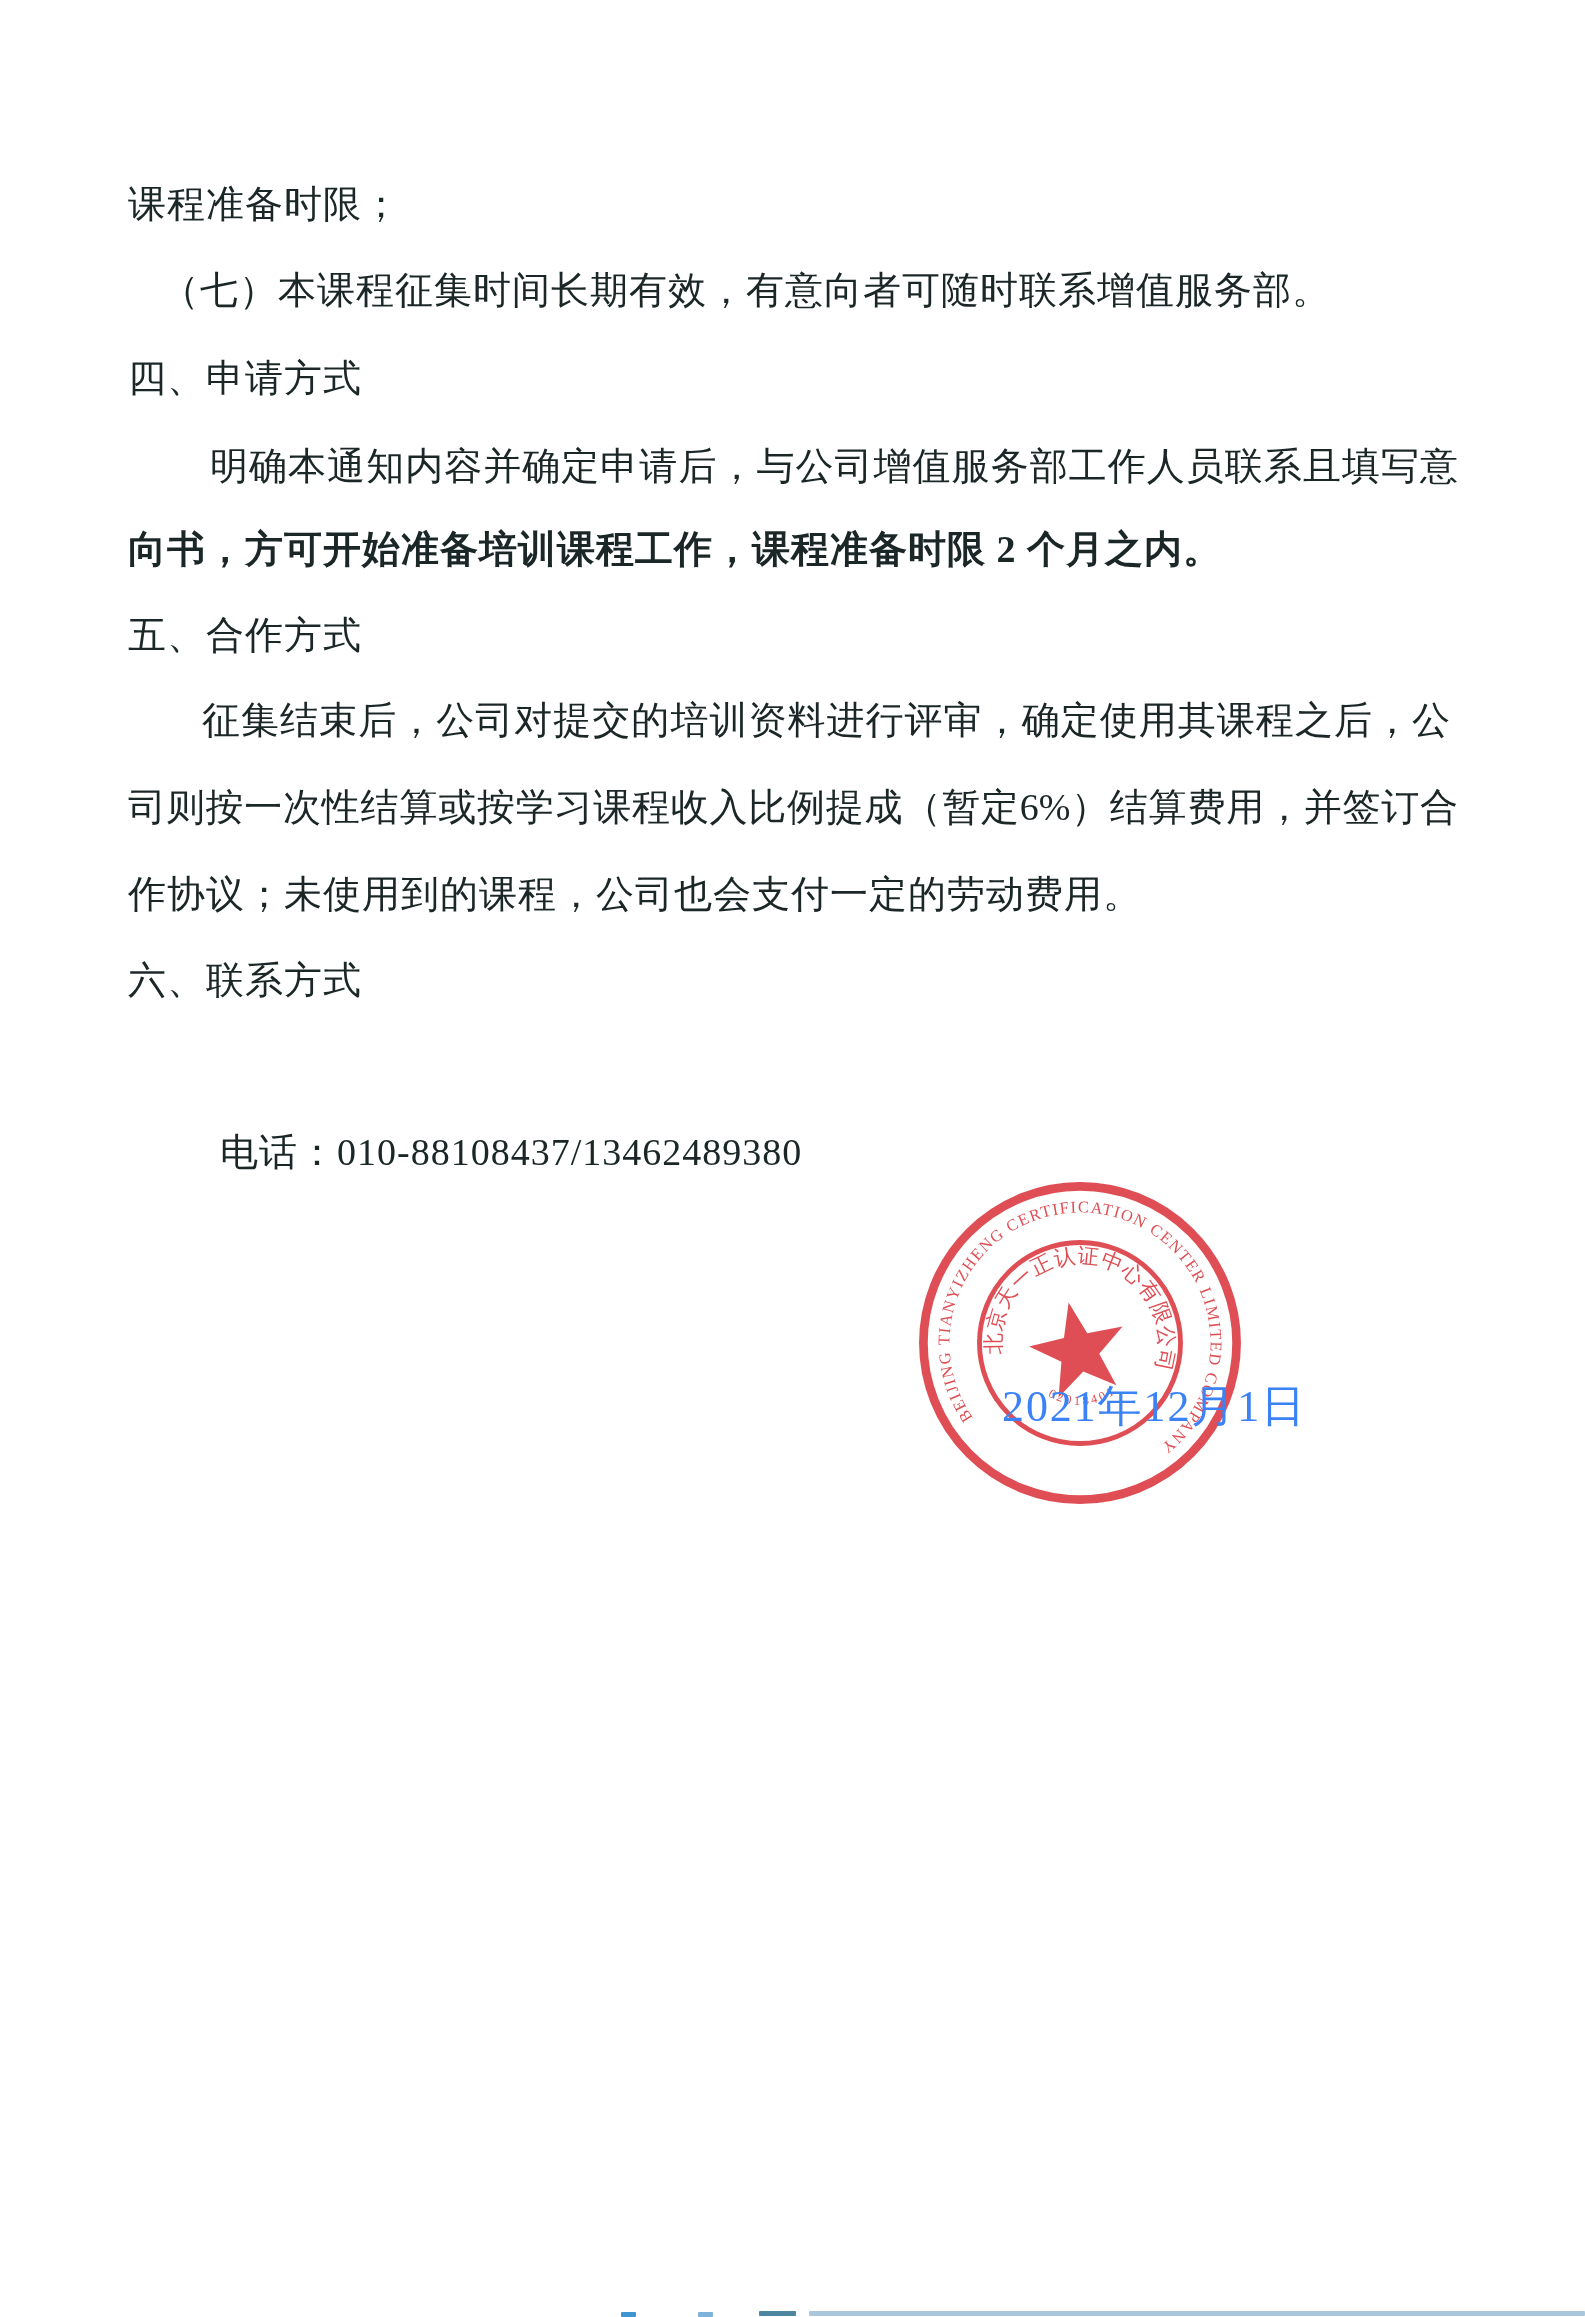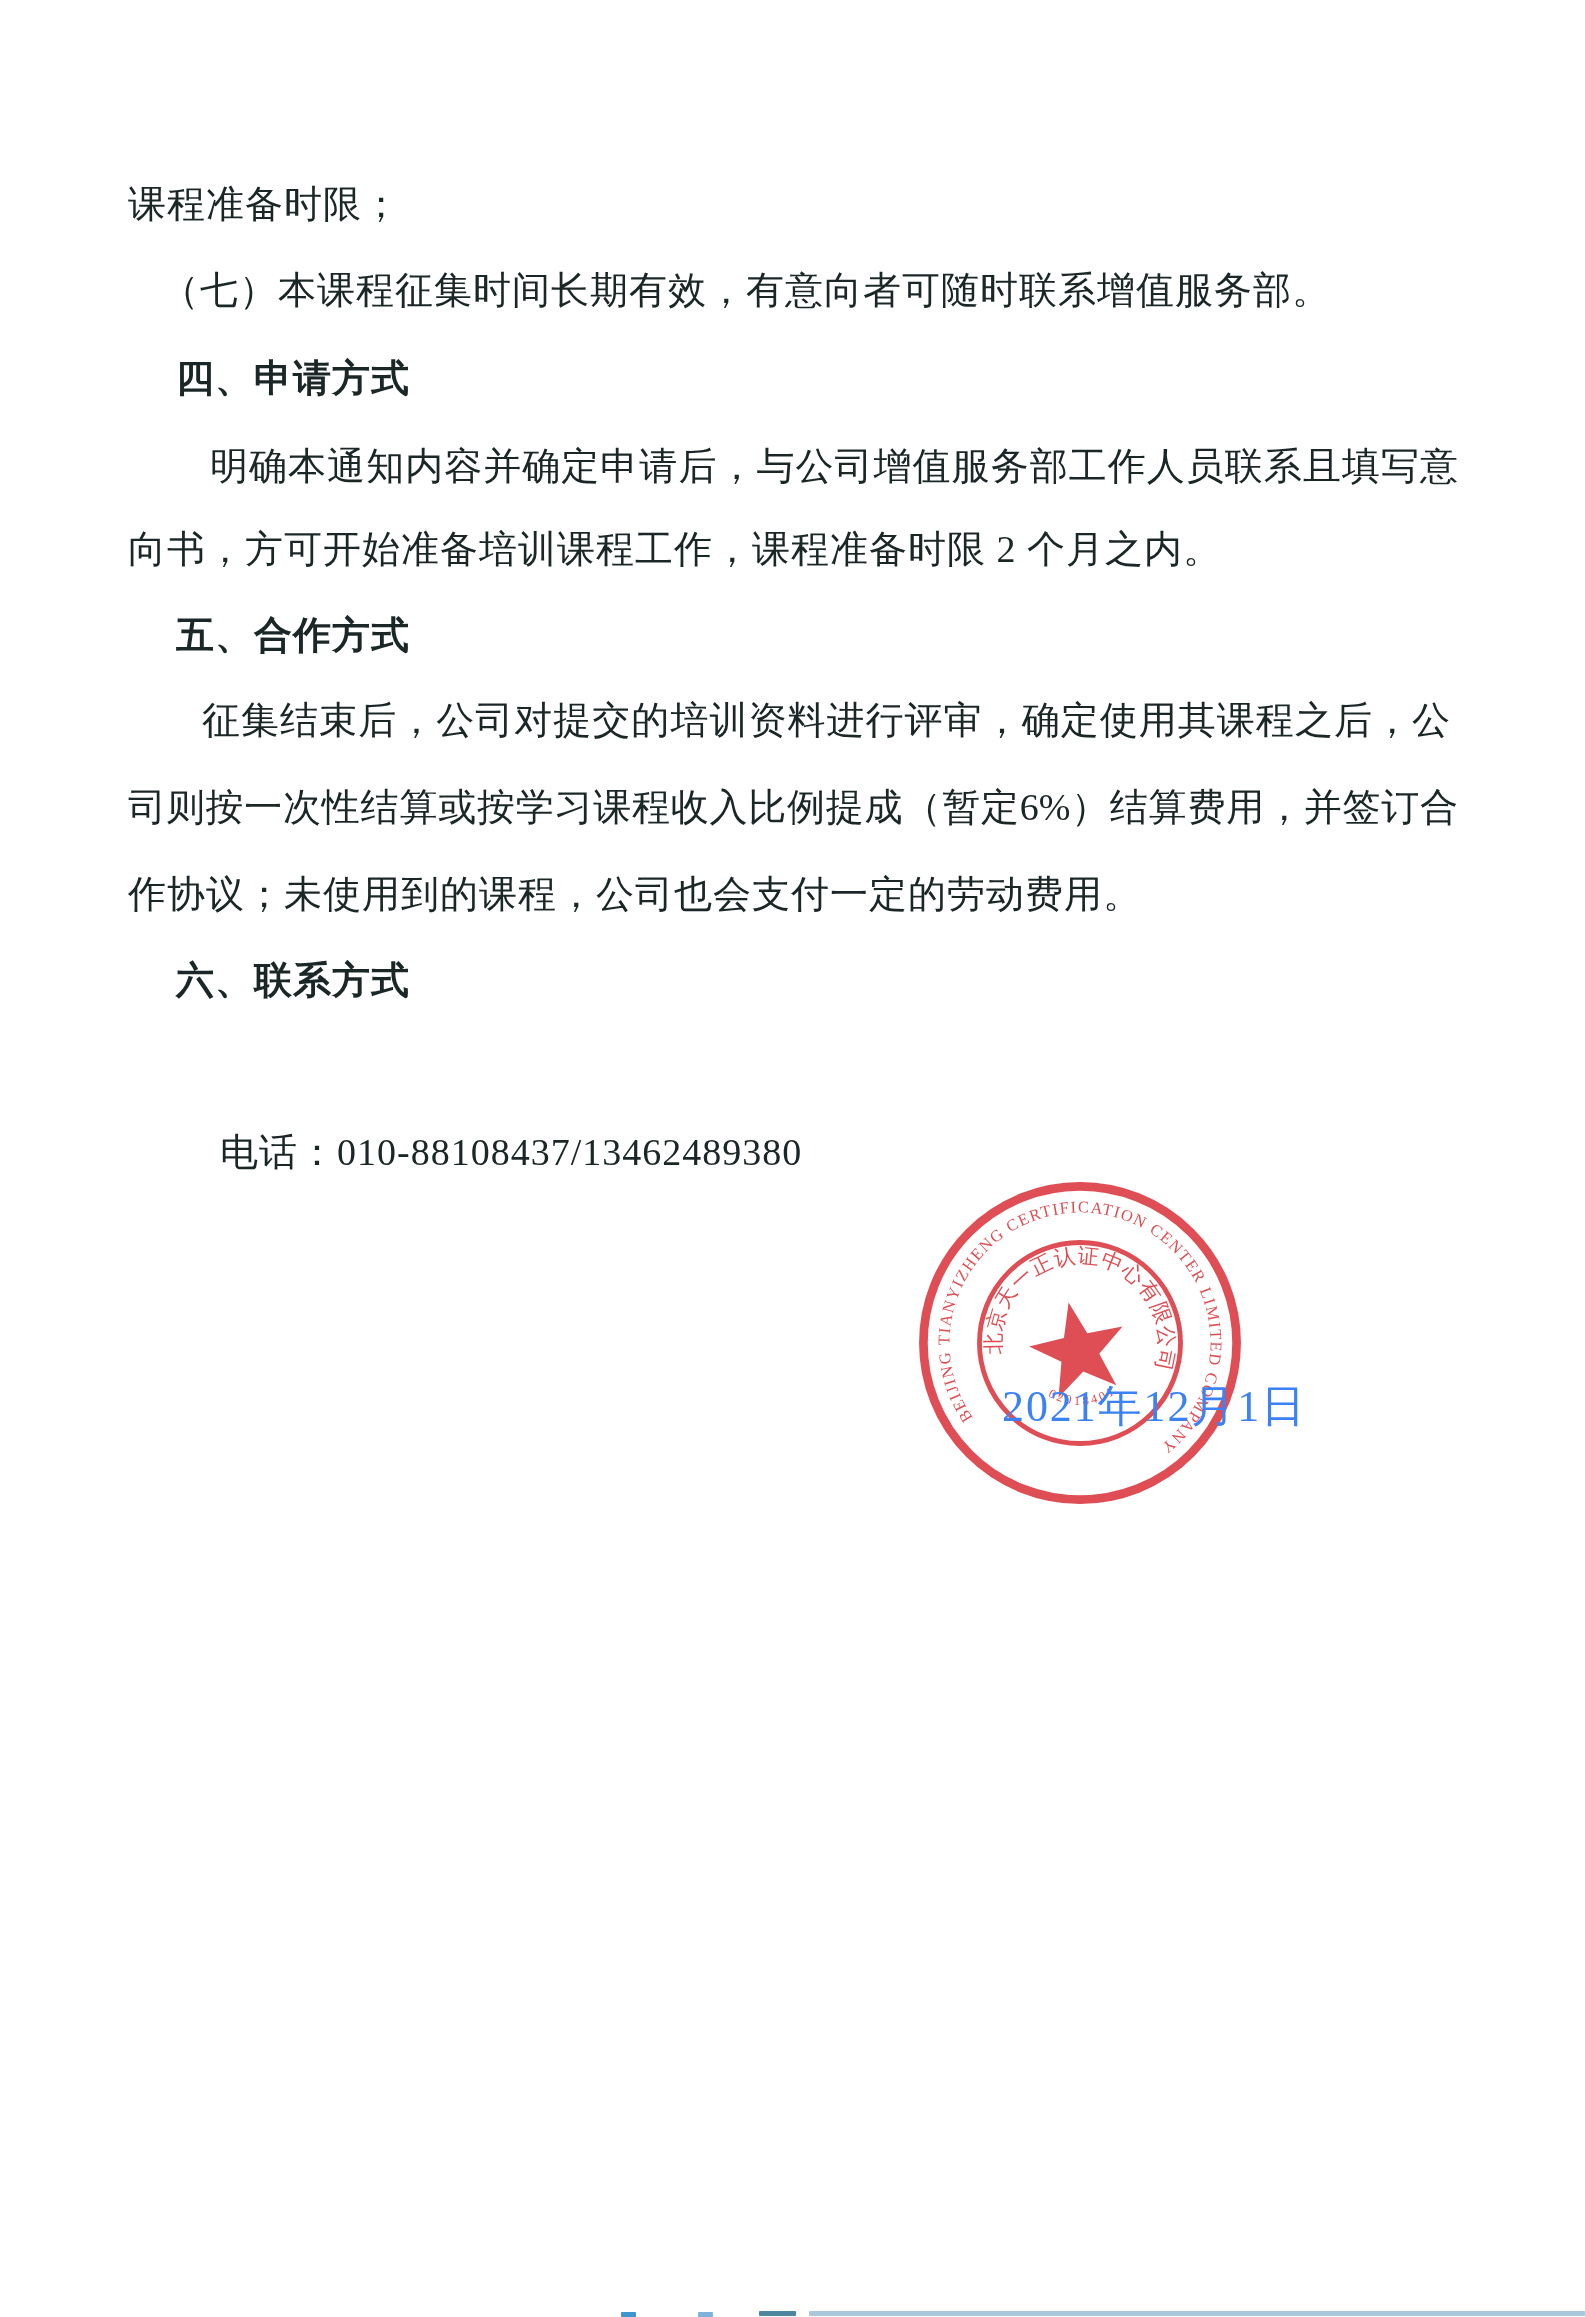--- a/index.html
+++ b/index.html
@@ -6,21 +6,21 @@
   body{
     width:1585px;height:2317px;position:relative;background:#ffffff;overflow:hidden;
     font-family:"Liberation Serif","DejaVu Serif",serif;
   }
   .page{position:absolute;inset:0;}
   .line{
     position:absolute;font-size:38px;line-height:1.18;color:#1b2627;
     white-space:nowrap;letter-spacing:1px;
   }
   .wide{white-space:normal;text-align:justify;text-align-last:justify;letter-spacing:0;}
-  .heading{font-weight:700;margin-left:48px;}
+  .heading{font-weight:400;}
   
   .seal{position:absolute;left:906px;top:1169px;width:348px;height:348px;opacity:.82;}
   .seal text{font-family:"Liberation Serif","DejaVu Serif",serif;}
   .seal-date{
     position:absolute;left:1002px;top:1377px;font-size:44px;color:#3b82f6;
     letter-spacing:1.9px;white-space:nowrap;
   }
   
   .artifact{position:absolute;height:4.8px;border-radius:1px;}
   .a1{left:621px;top:2312px;width:14.5px;background:#3f95cf;}
@@ -30,21 +30,21 @@
 </style>
 </head>
 <body>
 
 <div class="page">
 
   <div class="line" style="left:128px;top:182px;">课程准备时限；</div>
   <div class="line" style="left:161px;top:268px;">（七）本课程征集时间长期有效，有意向者可随时联系增值服务部。</div>
   <div class="line heading" style="left:128px;top:356px;">四、申请方式</div>
   <div class="line wide" style="left:210px;top:444px;width:1248px;">明确本通知内容并确定申请后，与公司增值服务部工作人员联系且填写意</div>
-  <div class="line" style="left:128px;top:527px;">向书，方可开始准备培训课程工作，课程准备时限 2 个月之内。</div>
+  <div class="line" style="left:128px;top:527px;font-weight:bold;">向书，方可开始准备培训课程工作，课程准备时限 2 个月之内。</div>
   <div class="line heading" style="left:128px;top:613px;">五、合作方式</div>
   <div class="line wide" style="left:202px;top:698px;width:1248px;">征集结束后，公司对提交的培训资料进行评审，确定使用其课程之后，公</div>
   <div class="line wide" style="left:128px;top:785px;width:1330px;">司则按一次性结算或按学习课程收入比例提成（暂定6%）结算费用，并签订合</div>
   <div class="line" style="left:128px;top:872px;">作协议；未使用到的课程，公司也会支付一定的劳动费用。</div>
   <div class="line heading" style="left:128px;top:958px;">六、联系方式</div>
   <div class="line" style="left:220px;top:1130px;">电话：010-88108437/13462489380</div>
 
   <svg class="seal" viewBox="0 0 360 360" aria-hidden="true">
     <defs>
       <path id="engArc" d="M 69.4 257.5 A 135 135 0 1 1 290.6 102.5 A 135 135 0 1 1 69.4 257.5" fill="none"></path>

